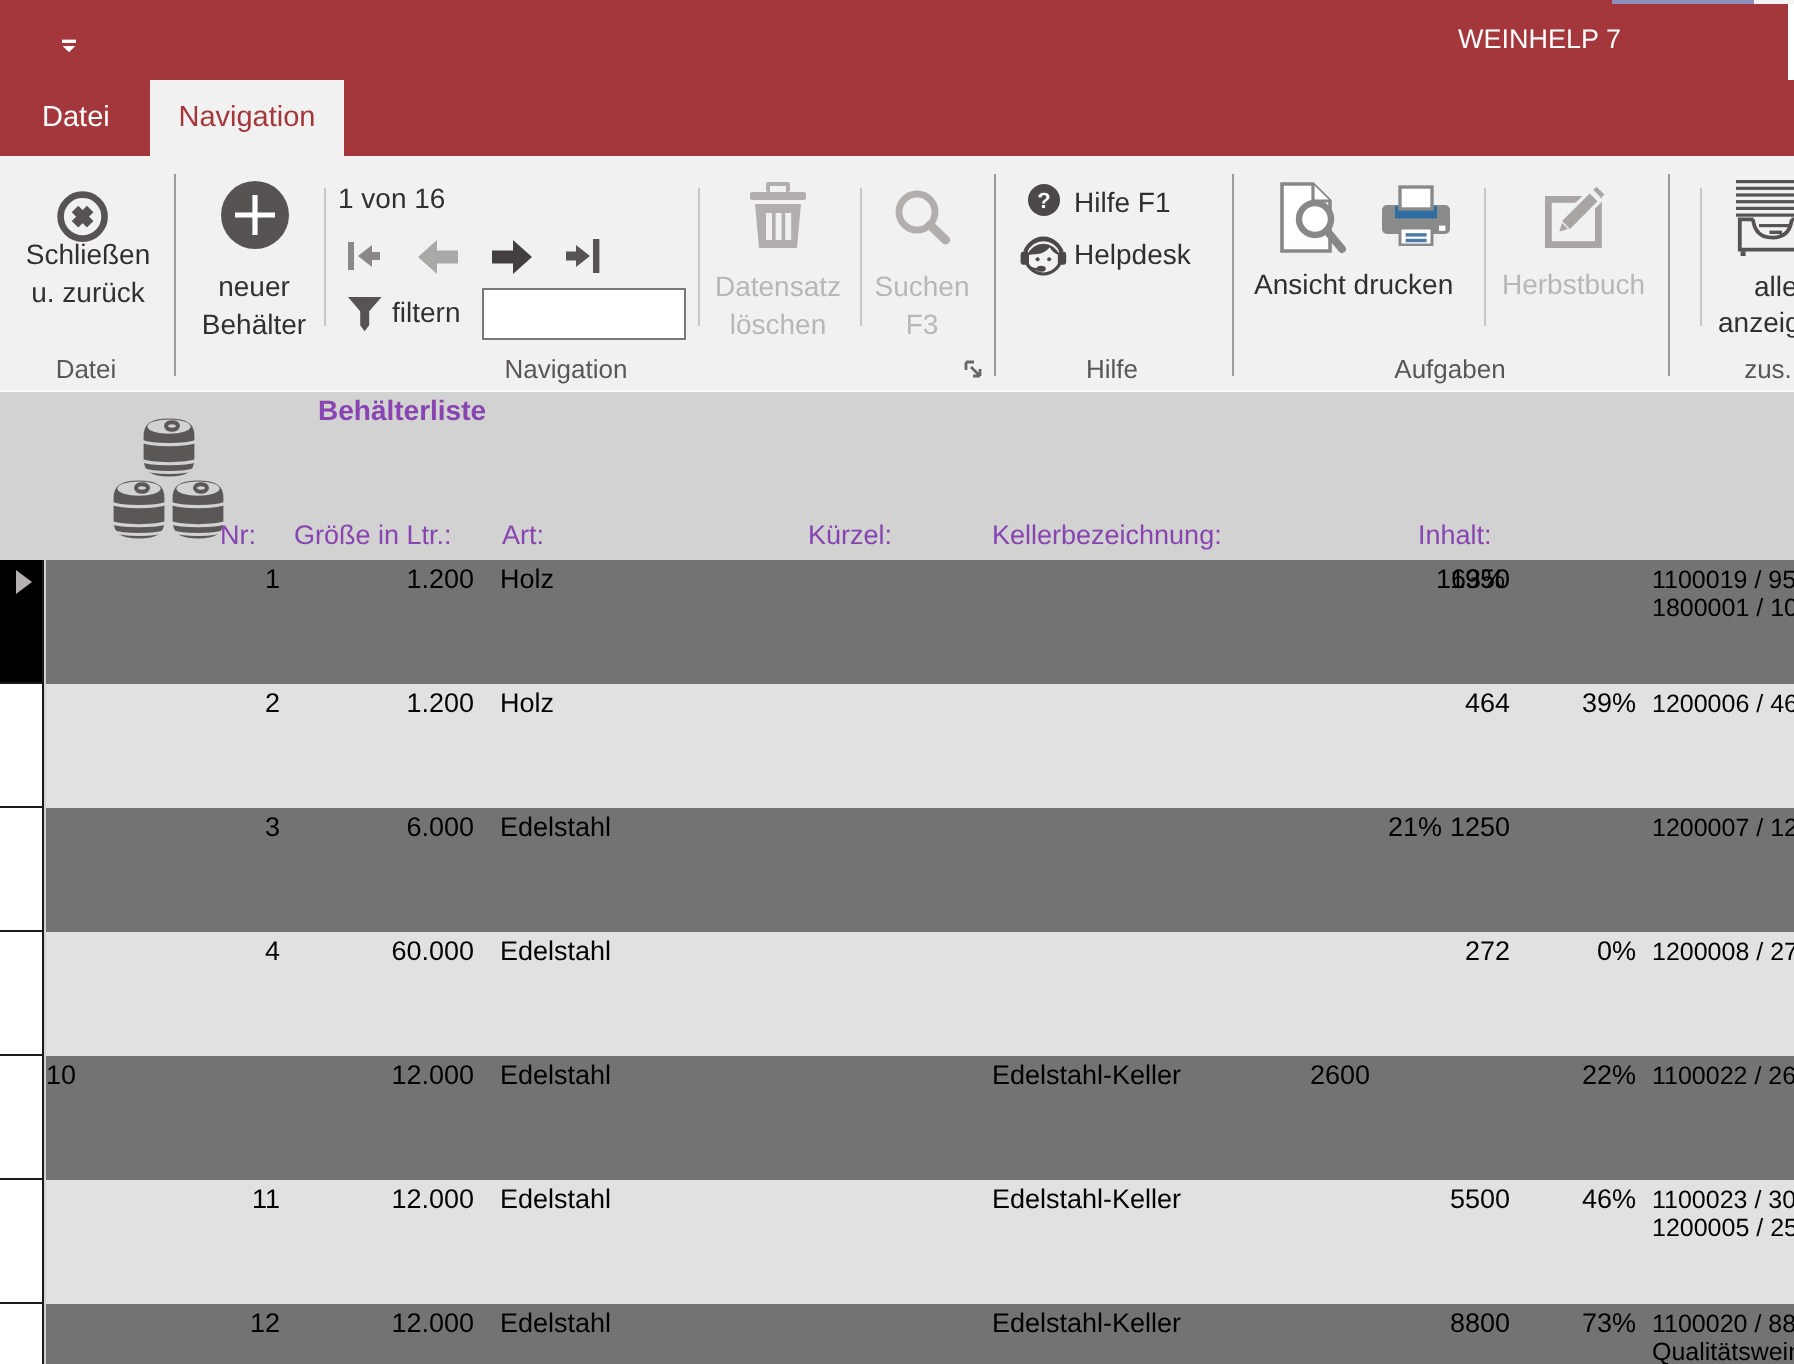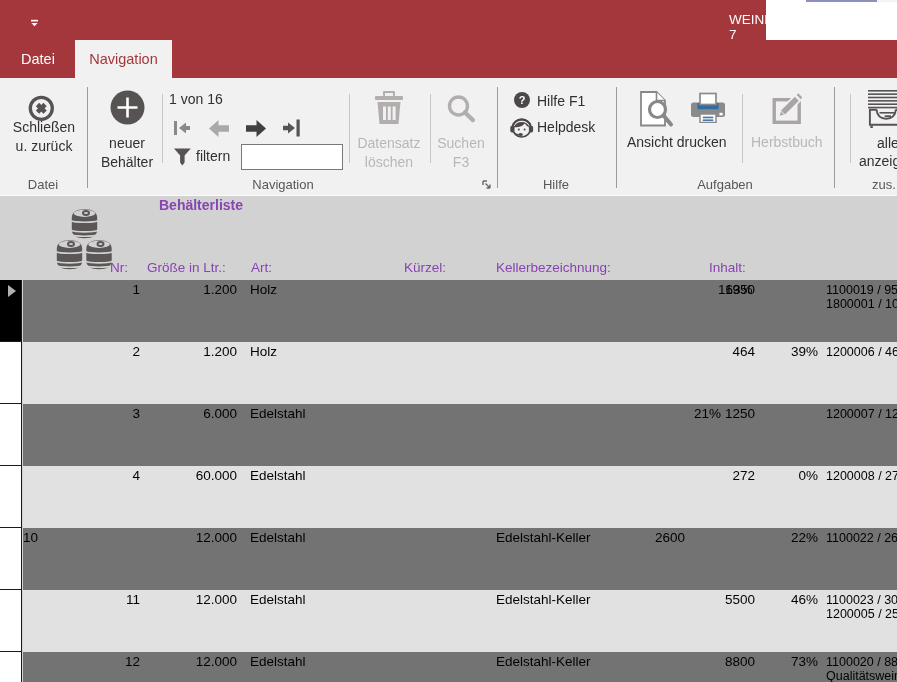--- a/index.html
+++ b/index.html
@@ -2,21 +2,21 @@
 <html><head>
 <meta charset="utf-8">
 <style>
   * { margin:0; padding:0; box-sizing:border-box; }
   html,body { width:897px; height:682px; overflow:hidden; }
   body { font-family:"Liberation Sans", sans-serif; position:relative; background:#fff; }
   body, body * { -webkit-font-smoothing:antialiased; }
   .abs { position:absolute; }
 
   
-  #titlebar { position:absolute; left:0; top:0; width:766px; height:40px; background:#a4373b; }
+  #titlebar { position:absolute; left:0; top:0; width:894px; height:40px; background:#a4373b; }
   #qat { position:absolute; left:31px; top:19px; width:7px; height:8px; }
   #apptitle { position:absolute; left:729px; top:12px; color:rgba(255,255,255,0.99); font-size:13.5px; }
   #strip1 { position:absolute; left:806px; top:0; width:71px; height:2px; background:#8d8fbc; }
   #strip2 { position:absolute; left:877px; top:0; width:20px; height:2px; background:#f5f3f5; }
 
   
   #tabrow { position:absolute; left:0; top:40px; width:897px; height:38px; background:#a4373b; }
   .tab { position:absolute; top:0; height:38px; color:rgba(255,255,255,0.99); font-size:14.5px; line-height:38px; }
   #tab-datei { left:21px; }
   #tab-nav { left:75px; width:97px; background:#f2f1f1; color:#a4373a; text-align:center; }

